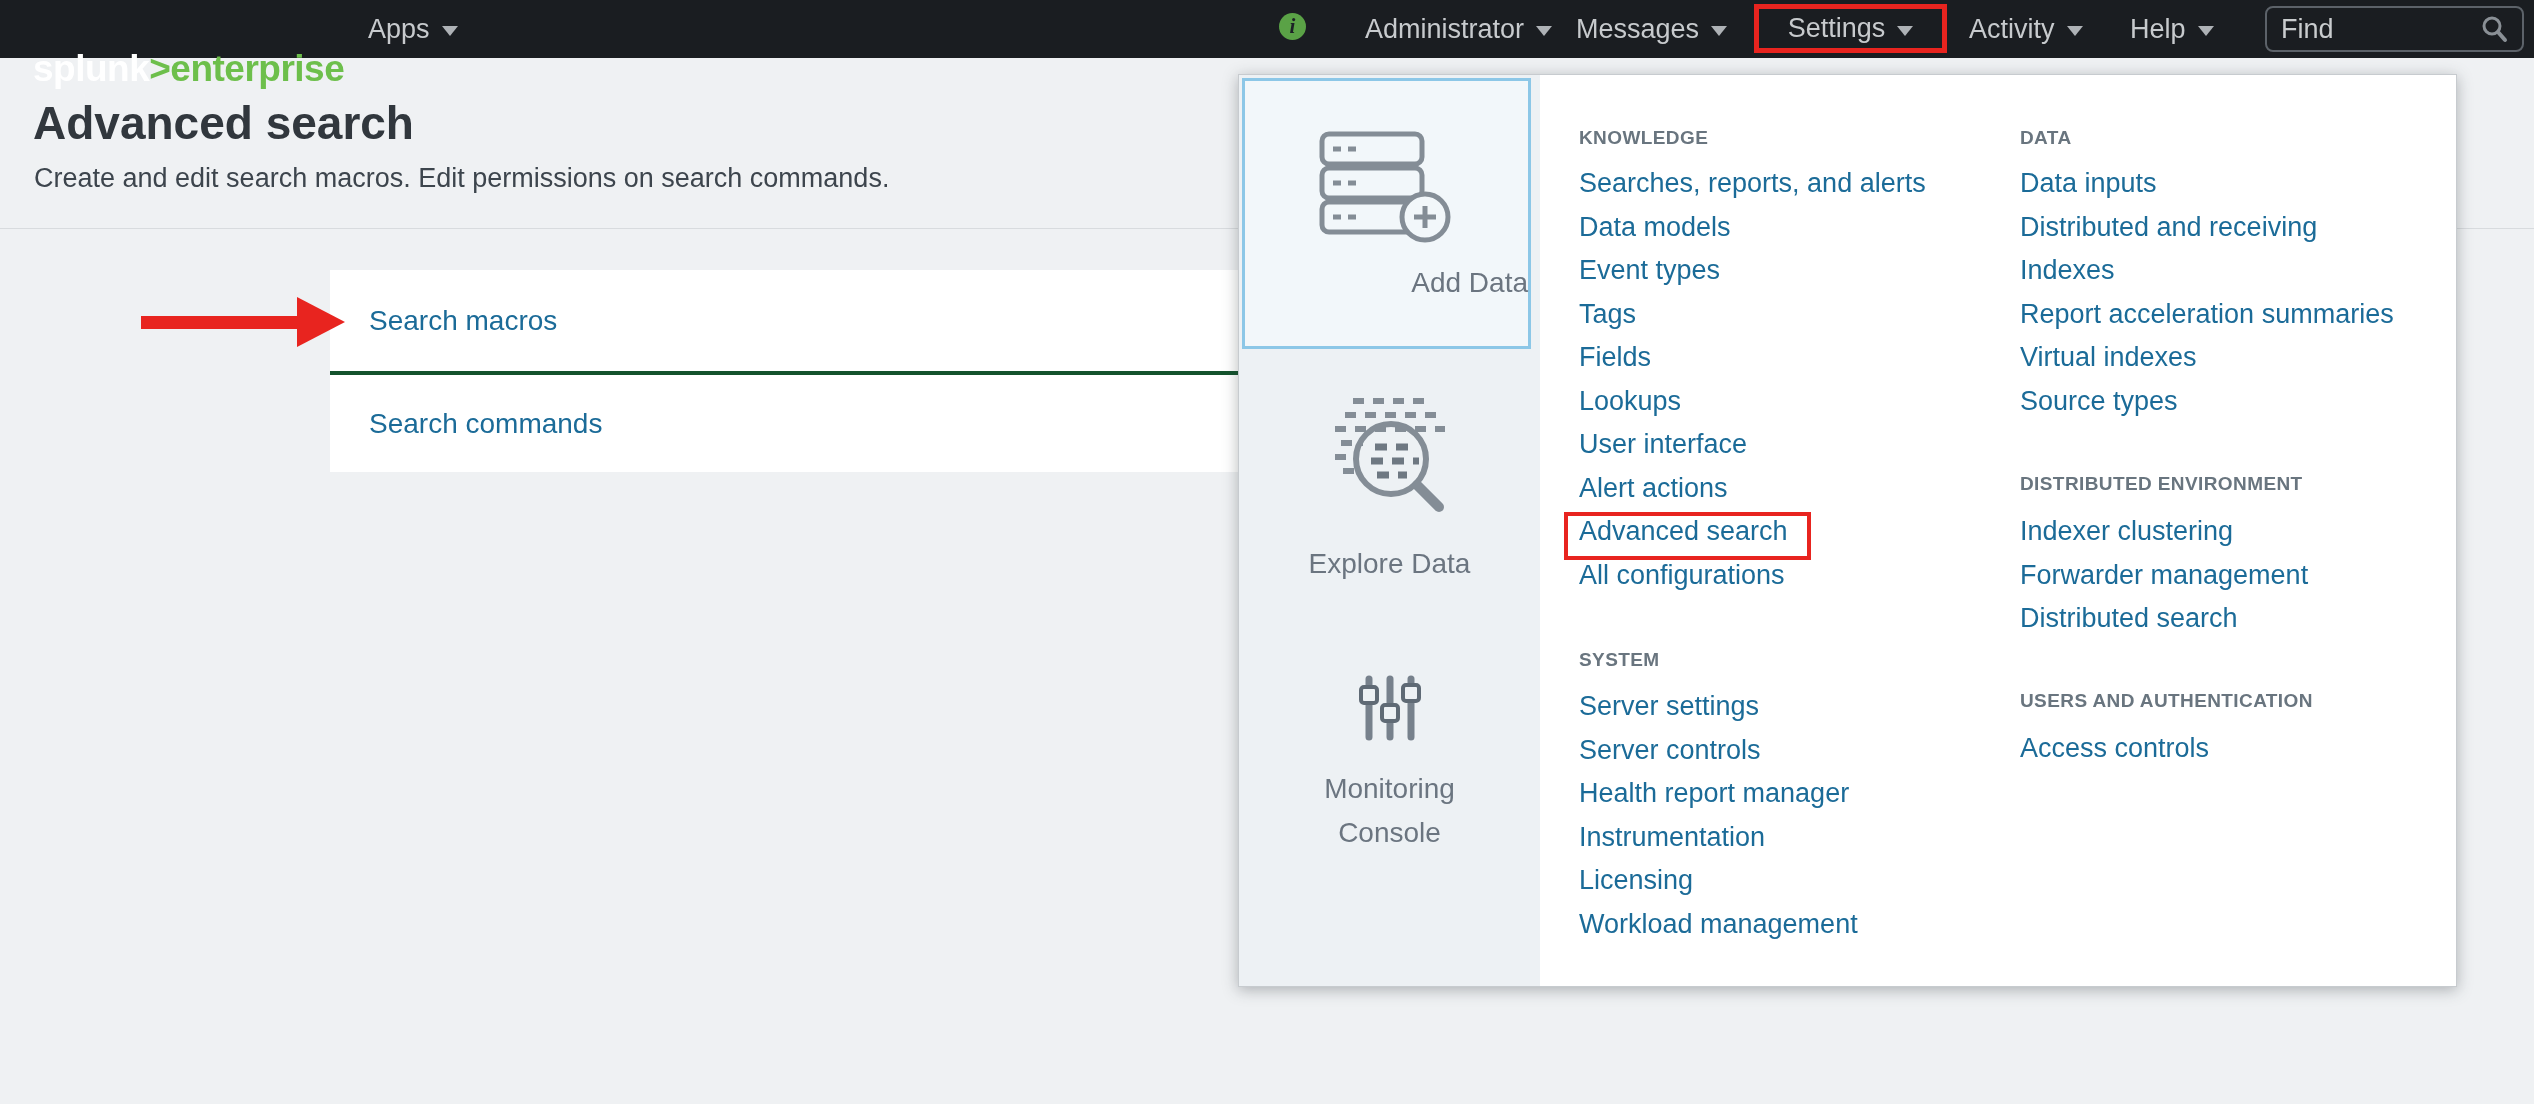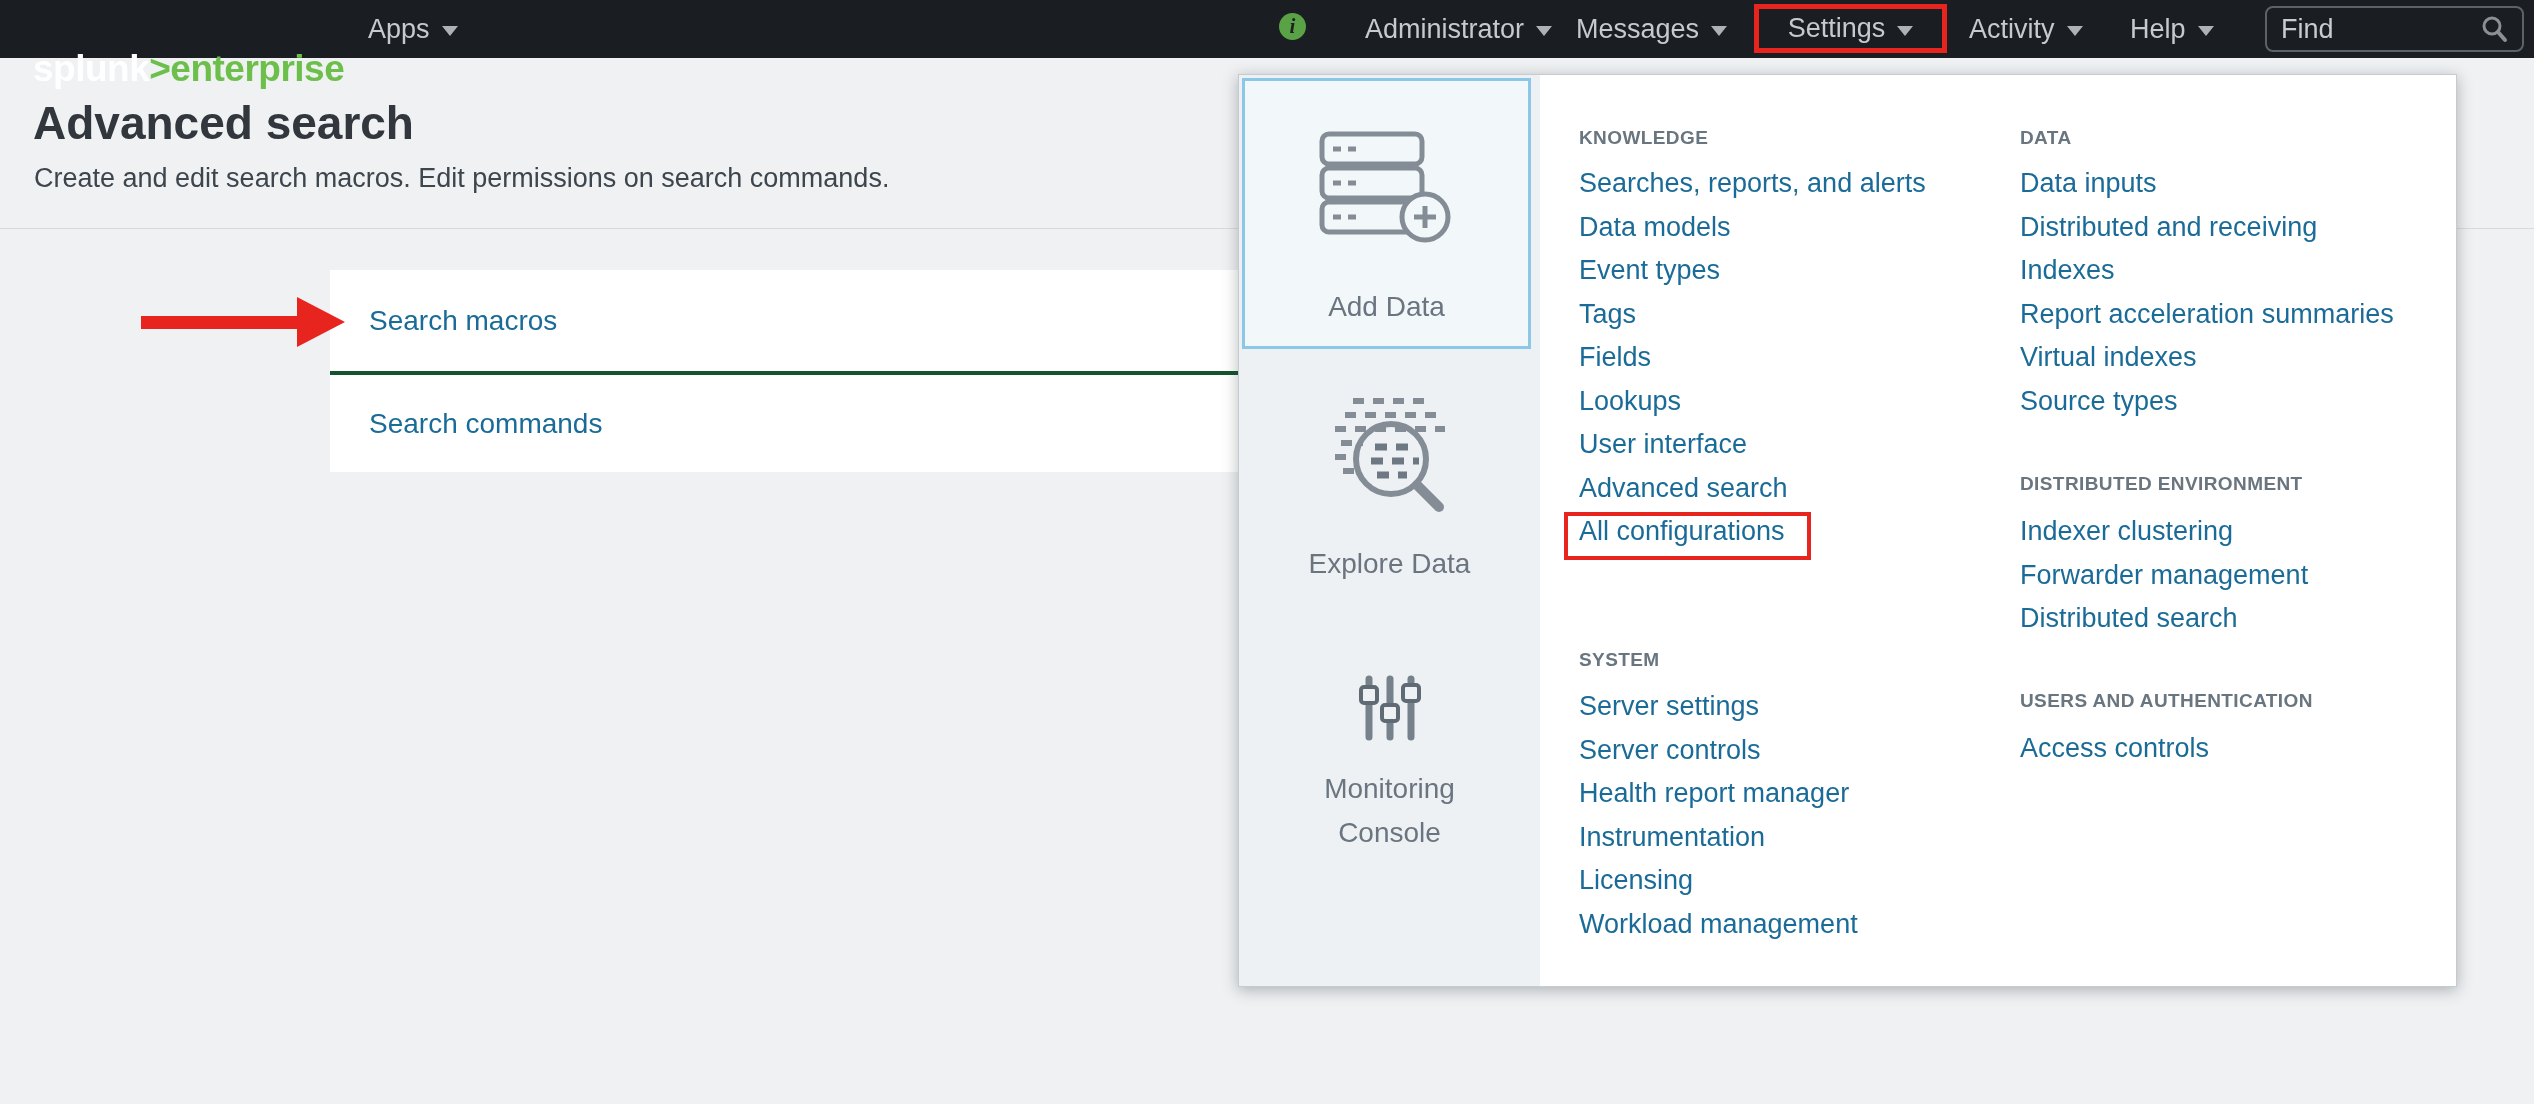--- a/index.html
+++ b/index.html
@@ -137,21 +137,21 @@
           <line x1="14" y1="52" x2="22" y2="52"></line>
             <line x1="29" y1="52" x2="37" y2="52"></line>
           <line x1="14" y1="86" x2="22" y2="86"></line>
             <line x1="29" y1="86" x2="37" y2="86"></line>
         </g>
         <circle cx="106" cy="86" r="23" fill="#f2f7fa" stroke="#848d96" stroke-width="5"></circle>
         <line x1="95" y1="86" x2="117" y2="86" stroke="#848d96" stroke-width="5"></line>
         <line x1="106" y1="75" x2="106" y2="97" stroke="#848d96" stroke-width="5"></line>
       </svg>
     </div>
-    <div class="tile-label" style="margin-top:48px;">Add Data</div>
+    <div class="tile-label" style="margin-top:24px;text-align:right;">Add Data</div>
   </div>
 
   <div class="tile" style="left:0; top:286px; width:301px; height:250px;">
     <div class="icon-block" style="margin-top:32px;">
       <svg width="125" height="125" viewBox="0 0 125 125">
         <g stroke="#848d96" stroke-width="6" stroke-dasharray="11 9">
           <line x1="26" y1="8" x2="106" y2="8"></line>
           <line x1="18" y1="22" x2="112" y2="22"></line>
           <line x1="8" y1="36" x2="118" y2="36"></line>
           <line x1="14" y1="50" x2="36" y2="50"></line>
@@ -190,20 +190,21 @@
 
   <div class="mheading" style="left:340px; top:47px;">KNOWLEDGE</div>
   <div class="mlinks" style="left:340px; top:87px;">
     <a class="mlink">Searches, reports, and alerts</a>
     <a class="mlink">Data models</a>
     <a class="mlink">Event types</a>
     <a class="mlink">Tags</a>
     <a class="mlink">Fields</a>
     <a class="mlink">Lookups</a>
     <a class="mlink">User interface</a>
+    <a class="mlink">Alert actions</a>
     <a class="mlink">Advanced search</a>
     <a class="mlink">All configurations</a>
   </div>
 
   <div class="mheading" style="left:340px; top:569px;">SYSTEM</div>
   <div class="mlinks" style="left:340px; top:610px;">
     <a class="mlink">Server settings</a>
     <a class="mlink">Server controls</a>
     <a class="mlink">Health report manager</a>
     <a class="mlink">Instrumentation</a>

